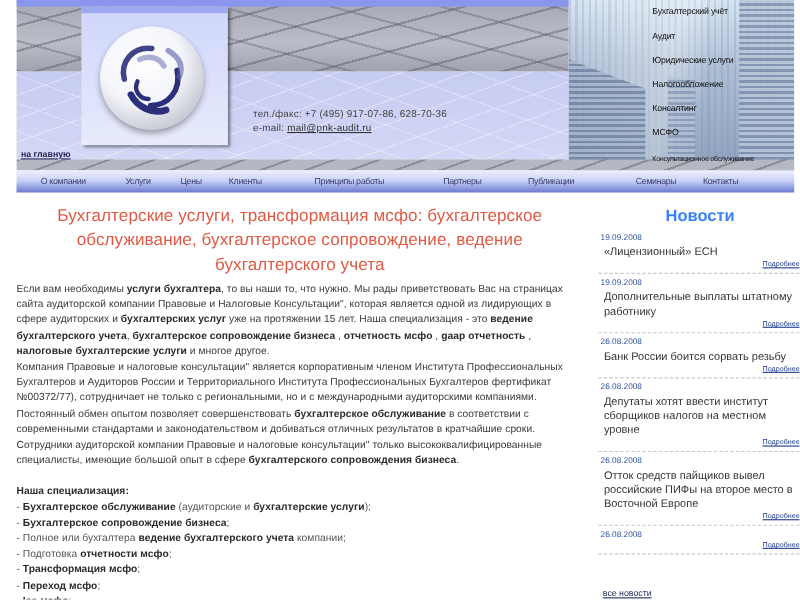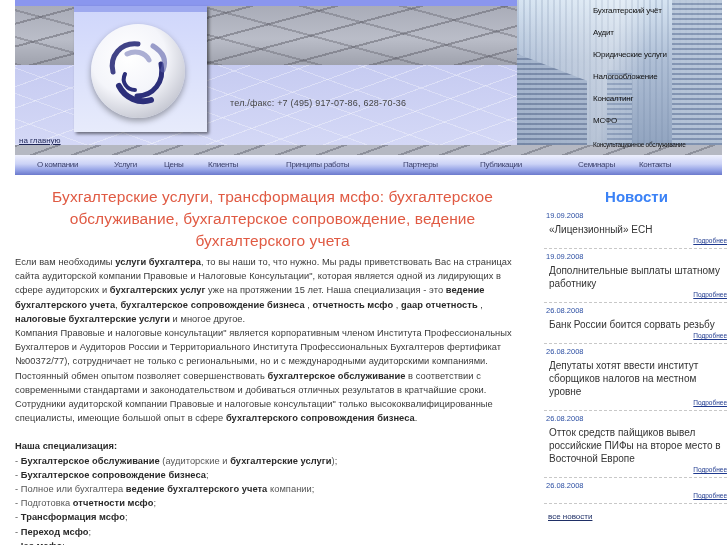--- a/index.html
+++ b/index.html
@@ -24,21 +24,21 @@
   .logo-box { position: absolute; left: 59px; top: 6px; width: 133px; height: 126px;
     background: linear-gradient(180deg, #cfd6fb 0%, #e7ebfb 100%); box-shadow: 2px 2px 3px rgba(0,0,0,0.5); }
   .logo-box::before { content: ""; position: absolute; left: 0; top: 0; width: 100%; height: 6px; background: #9ea9ef; }
   .logo-ball { position: absolute; left: 17px; top: 18px; width: 94px; height: 94px; border-radius: 50%;
     background: radial-gradient(circle at 40% 35%, #ffffff 0%, #f4f5fa 45%, #c9cbd5 75%, #8f93a0 100%);
     box-shadow: 0 3px 6px rgba(0,0,0,0.35); }
   .logo-ball svg { position: absolute; left: 0; top: 0; }
 
   .contacts { position: absolute; left: 215px; top: 97px; font-size: 9px; color: #444; line-height: 13px; letter-spacing: 0.2px; }
   .contacts .email-link { color: #333; text-decoration: underline; }
-  .home-link { position: absolute; left: 4px; top: 136px; font-size: 8px; font-weight: normal; color: #1d2455; text-decoration: underline; }
+  .home-link { position: absolute; left: 4px; top: 136px; font-size: 8px; font-weight: bold; color: #1d2455; text-decoration: underline; }
 
   .hdr-right { position: absolute; left: 502px; top: 0; width: 205px; height: 155px;
     background:
       linear-gradient(100deg, rgba(255,255,255,0) 0%, rgba(255,255,255,0.35) 45%, rgba(255,255,255,0) 60%),
       repeating-linear-gradient(90deg, rgba(120,140,170,0.25) 0 2px, transparent 2px 6px),
       linear-gradient(180deg, #d6e4f2 0%, #aebed5 40%, #8ea1bd 100%); }
   .bld1 { position: absolute; left: 0; top: 20px; width: 70px; height: 135px;
     background: repeating-linear-gradient(0deg, #6d7f9f 0 2px, #a3b3cb 2px 5px); clip-path: polygon(0 25%, 100% 45%, 100% 100%, 0 100%); opacity: 0.8; }
   .bld2 { position: absolute; right: 0; top: 0; width: 50px; height: 155px;
     background: repeating-linear-gradient(0deg, #7d8fae 0 2px, #b8c6d9 2px 5px); opacity: 0.85; }
@@ -61,21 +61,21 @@
   .spec-title { font-weight: bold; color: #2a2a2a; }
   .spec-line { color: #555; }
 
   
   .news { position: absolute; left: 544px; top: 186px; width: 183px; }
   .news-title { text-align: center; color: #3b82f6; font-size: 15px; font-weight: bold; line-height: 22px; padding-left: 2px; }
   .news-item { border-bottom: 1px dashed #c8c8c8; padding: 2px 0 2px 2px; }
   .news-date { font-size: 7.5px; color: #2c4fa3; line-height: 11px; }
   .news-text { font-size: 10px; color: #333; line-height: 13px; padding-left: 3px; margin-top: 2px; }
   .news-more { text-align: right; font-size: 6.5px; color: #1f3a8f; text-decoration: underline; line-height: 10px; padding-right: 0; }
-  .all-news { margin-top: 8px; font-size: 8px; color: #1f2f66; text-decoration: underline; padding-left: 12px; margin-left: -8px; }
+  .all-news { margin-top: 31px; font-size: 8px; color: #1f2f66; text-decoration: underline; padding-left: 12px; margin-left: -8px; }
 </style>
 </head>
 <body>
 
 <div class="header">
   <div class="hdr-top"></div>
   <div class="hdr-topbar"></div>
   <div class="hdr-mid"></div>
   <div class="hdr-right">
     <div class="bld1"></div>
@@ -94,20 +94,23 @@
           <path d="M62 22 C 72 28, 76 36, 72 46" opacity="0.6" stroke="#5a5fa8"></path>
           <path d="M36 30 C 44 26, 54 28, 58 36" opacity="0.55" stroke="#6a6fb0"></path>
           <path d="M34 50 C 30 58, 36 66, 44 66" stroke-width="4"></path>
         </g>
       </svg>
     </div>
   </div>
 
   <div class="contacts">
     <div>тел./факс: +7 (495) 917-07-86, 628-70-36</div>
+    <div>
+      <span>e-mail: </span><span class="email-link">mail@pnk-audit.ru</span>
+    </div>
   </div>
 
   <div class="home-link">на главную</div>
 </div>
 
 <div class="svc-menu">
   <div class="svc-item" style="top:6px">Бухгалтерский учёт</div>
   <div class="svc-item" style="top:28px">Аудит</div>
   <div class="svc-item" style="top:50px">Юридические услуги</div>
   <div class="svc-item" style="top:72px">Налогообложение</div>

